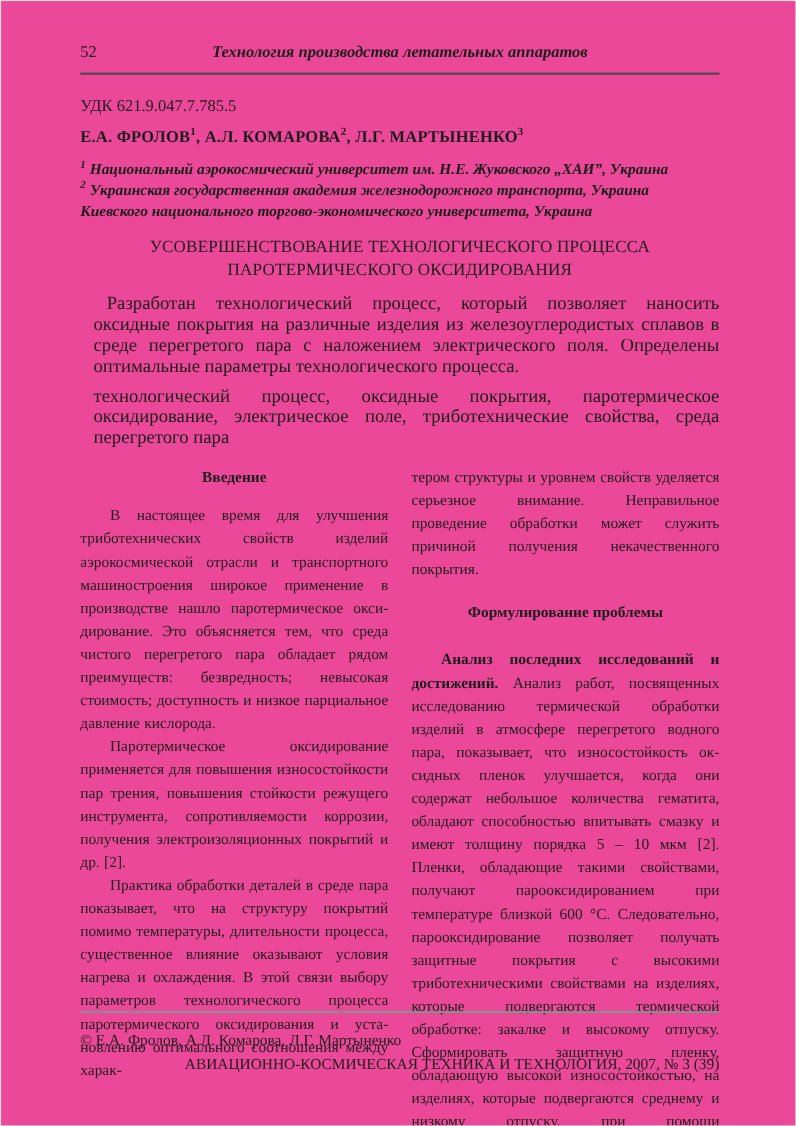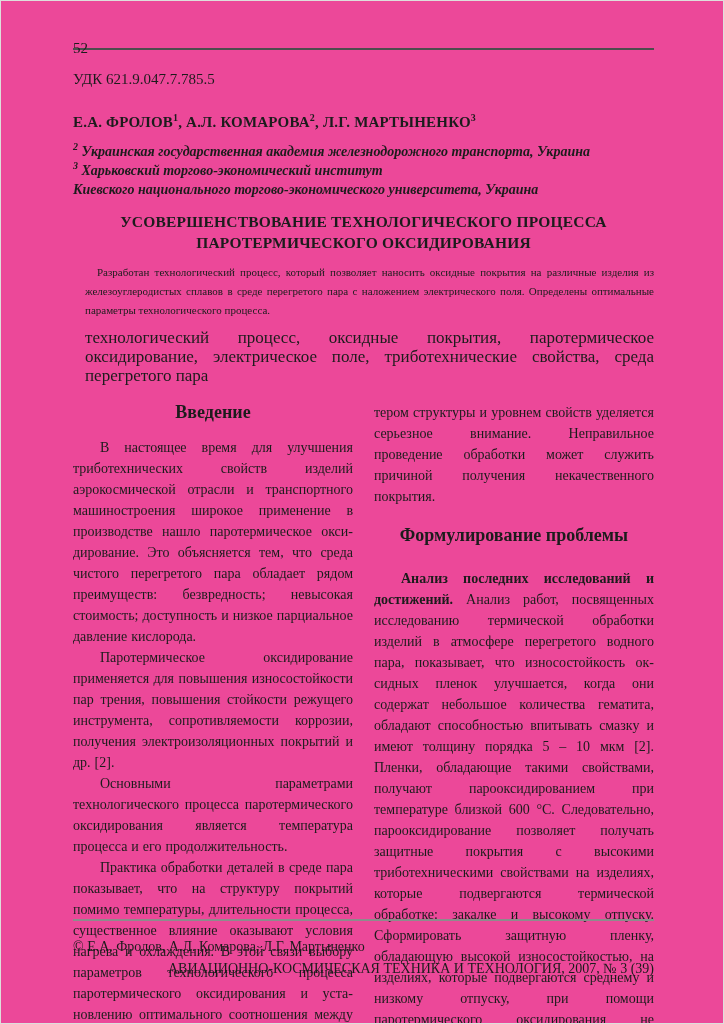--- a/index.html
+++ b/index.html
@@ -23,32 +23,32 @@
     font-size:15px;
     line-height:18px;
     padding-bottom:9px;
     border-bottom:2px solid #4d4d4d;
   }
   .page-num{position:absolute;left:0;top:0;font-weight:normal;font-style:normal;}
   .running-title{font-weight:bold;font-style:italic;}
 
   .udc{margin-top:20px;font-size:15px;line-height:18px;}
 
-  .authors{margin-top:24px;font-size:15px;font-weight:bold;line-height:20px;letter-spacing:.2px;}
+  .authors{margin-top:9px;font-size:15px;font-weight:bold;line-height:20px;letter-spacing:.2px;}
   .authors sup{font-size:10px;line-height:0;}
 
   .affiliations{margin-top:10px;font-size:14px;font-weight:bold;font-style:italic;line-height:19px;}
   .affiliations .aff-row{white-space:nowrap;}
   .affiliations sup{font-size:10px;line-height:0;font-style:italic;}
 
-  .paper-title{margin-top:12px;text-align:center;font-weight:bold;font-size:15.5px;line-height:21px;letter-spacing:.2px;}
+  .paper-title{margin-top:12px;text-align:center;font-weight:normal;font-size:15.5px;line-height:21px;letter-spacing:.2px;}
 
   .abstract{
     margin:10px 0 0 12px;
-    font-size:11px;line-height:19px;
+    font-size:17px;line-height:19px;
     text-align:justify;text-indent:12px;
     hyphens:manual;
   }
   .keywords{
     margin:8px 0 17px 12px;
     font-size:17px;line-height:19px;
     font-weight:normal;text-align:justify;
     hyphens:manual;
   }
 
@@ -57,21 +57,21 @@
   .col p{
     margin:0;
     font-size:14px;line-height:21px;
     text-align:justify;text-indent:27px;
     hyphens:manual;
     word-spacing:.5px;
   }
   .col p.no-indent{text-indent:0;}
   .col .col-heading{
     margin:0 0 14px 0;
-    font-size:18px;font-weight:bold;text-align:center;line-height:21px;
+    font-size:14px;font-weight:bold;text-align:center;line-height:21px;
   }
   .col .col-heading.inner{margin-top:18px;margin-bottom:22px;}
   .lead b{font-weight:bold;}
 
   .page-footer{
     position:absolute;
     left:72px;right:69px;top:918px;
     border-top:2px solid #8c8c8c;
     padding-top:16px;
     font-size:14px;line-height:20px;
@@ -79,47 +79,47 @@
   .footer-journal{text-align:right;margin-top:2px;}
 </style>
 </head>
 <body>
 
 <div class="page">
   <div class="content">
 
     <div class="running-header">
       <span class="page-num">52</span>
+      <span class="running-title">Технология производства летательных аппаратов</span>
     </div>
 
     <div class="udc">УДК 621.9.047.7.785.5</div>
 
     <div class="authors"><span>Е.А. ФРОЛОВ</span><sup>1</sup><span>, А.Л. КОМАРОВА</span><sup>2</sup><span>, Л.Г. МАРТЫНЕНКО</span><sup>3</sup></div>
 
     <div class="affiliations">
+      <div class="aff-row"><sup>1</sup><span> Национальный аэрокосмический университет им. Н.Е. Жуковского „ХАИ”, Украина</span></div>
       <div class="aff-row"><sup>2</sup><span> Украинская государственная академия железнодорожного транспорта, Украина</span></div>
-      <div class="aff-row"><sup>3</sup><span> Харьковский торгово-экономический институт</span></div>
       <div class="aff-row"><sup></sup><span>Киевского национального торгово-экономического университета, Украина</span></div>
     </div>
 
     <div class="paper-title">
       <div>УСОВЕРШЕНСТВОВАНИЕ ТЕХНОЛОГИЧЕСКОГО ПРОЦЕССА</div>
       <div>ПАРОТЕРМИЧЕСКОГО ОКСИДИРОВАНИЯ</div>
     </div>
 
     <p class="abstract">Разработан технологический процесс, который позволяет наносить оксидные покрытия на различные изделия из железоуглеродистых сплавов в среде перегретого пара с наложением электрического поля. Определены оптимальные параметры технологического процесса.</p>
 
     <p class="keywords">технологический процесс, оксидные покрытия, паротермическое оксидирование, электрическое поле, триботехнические свойства, среда перегретого пара</p>
 
     <div class="columns">
       <div class="col">
         <div class="col-heading">Введение</div>
         <p>В настоящее время для улучшения триботехни­ческих свойств изделий аэрокосмической отрасли и транспортного машиностроения широкое примене­ние в производстве нашло паротермическое окси­дирование. Это объясняется тем, что среда чистого перегретого пара обладает рядом преимуществ: без­вредность; невысокая стоимость; доступность и низкое парциальное давление кислорода.</p>
         <p>Паротермическое оксидирование применяется для повышения износостойкости пар трения, повы­шения стойкости режущего инструмента, сопротив­ляемости коррозии, получения электроизоляцион­ных покрытий и др. [2].</p>
-        <p>Основными параметрами технологического про­цесса паротермического оксидирования является температура процесса и его продолжительность.</p>
         <p>Практика обработки деталей в среде пара пока­зывает, что на структуру покрытий помимо темпе­ратуры, длительности процесса, существенное влияние оказывают условия нагрева и охлаждения. В этой связи выбору параметров технологического процесса паротермического оксидирования и уста­новлению оптимального соотношения между харак-</p>
       </div>
       <div class="col">
         <p class="no-indent">тером структуры и уровнем свойств уделяется серь­езное внимание. Неправильное проведение обработ­ки может служить причиной получения некачест­венного покрытия.</p>
         <div class="col-heading inner">Формулирование проблемы</div>
         <p class="lead"><b>Анализ последних исследований и достижений.</b><span> Анализ работ, посвященных исследованию термиче­ской обработки изделий в атмосфере перегретого водного пара, показывает, что износостойкость ок­сидных пленок улучшается, когда они содержат не­большое количества гематита, обладают способно­стью впитывать смазку и имеют толщину порядка 5 – 10 мкм [2]. Пленки, обладающие такими свойствами, получают парооксидированием при температуре близкой 600 °С. Следовательно, парооксидирование позволяет получать защитные покрытия с высокими триботехническими свойствами на изделиях, которые подвергаются термической обработке: закалке и вы­сокому отпуску. Сформировать защитную пленку, обладающую высокой износостойкостью, на издели­ях, которые подвергаются среднему и низкому от­пуску, при помощи паротермического оксидирования не представляется возможным.</span></p>
       </div>
     </div>
 
   </div>

